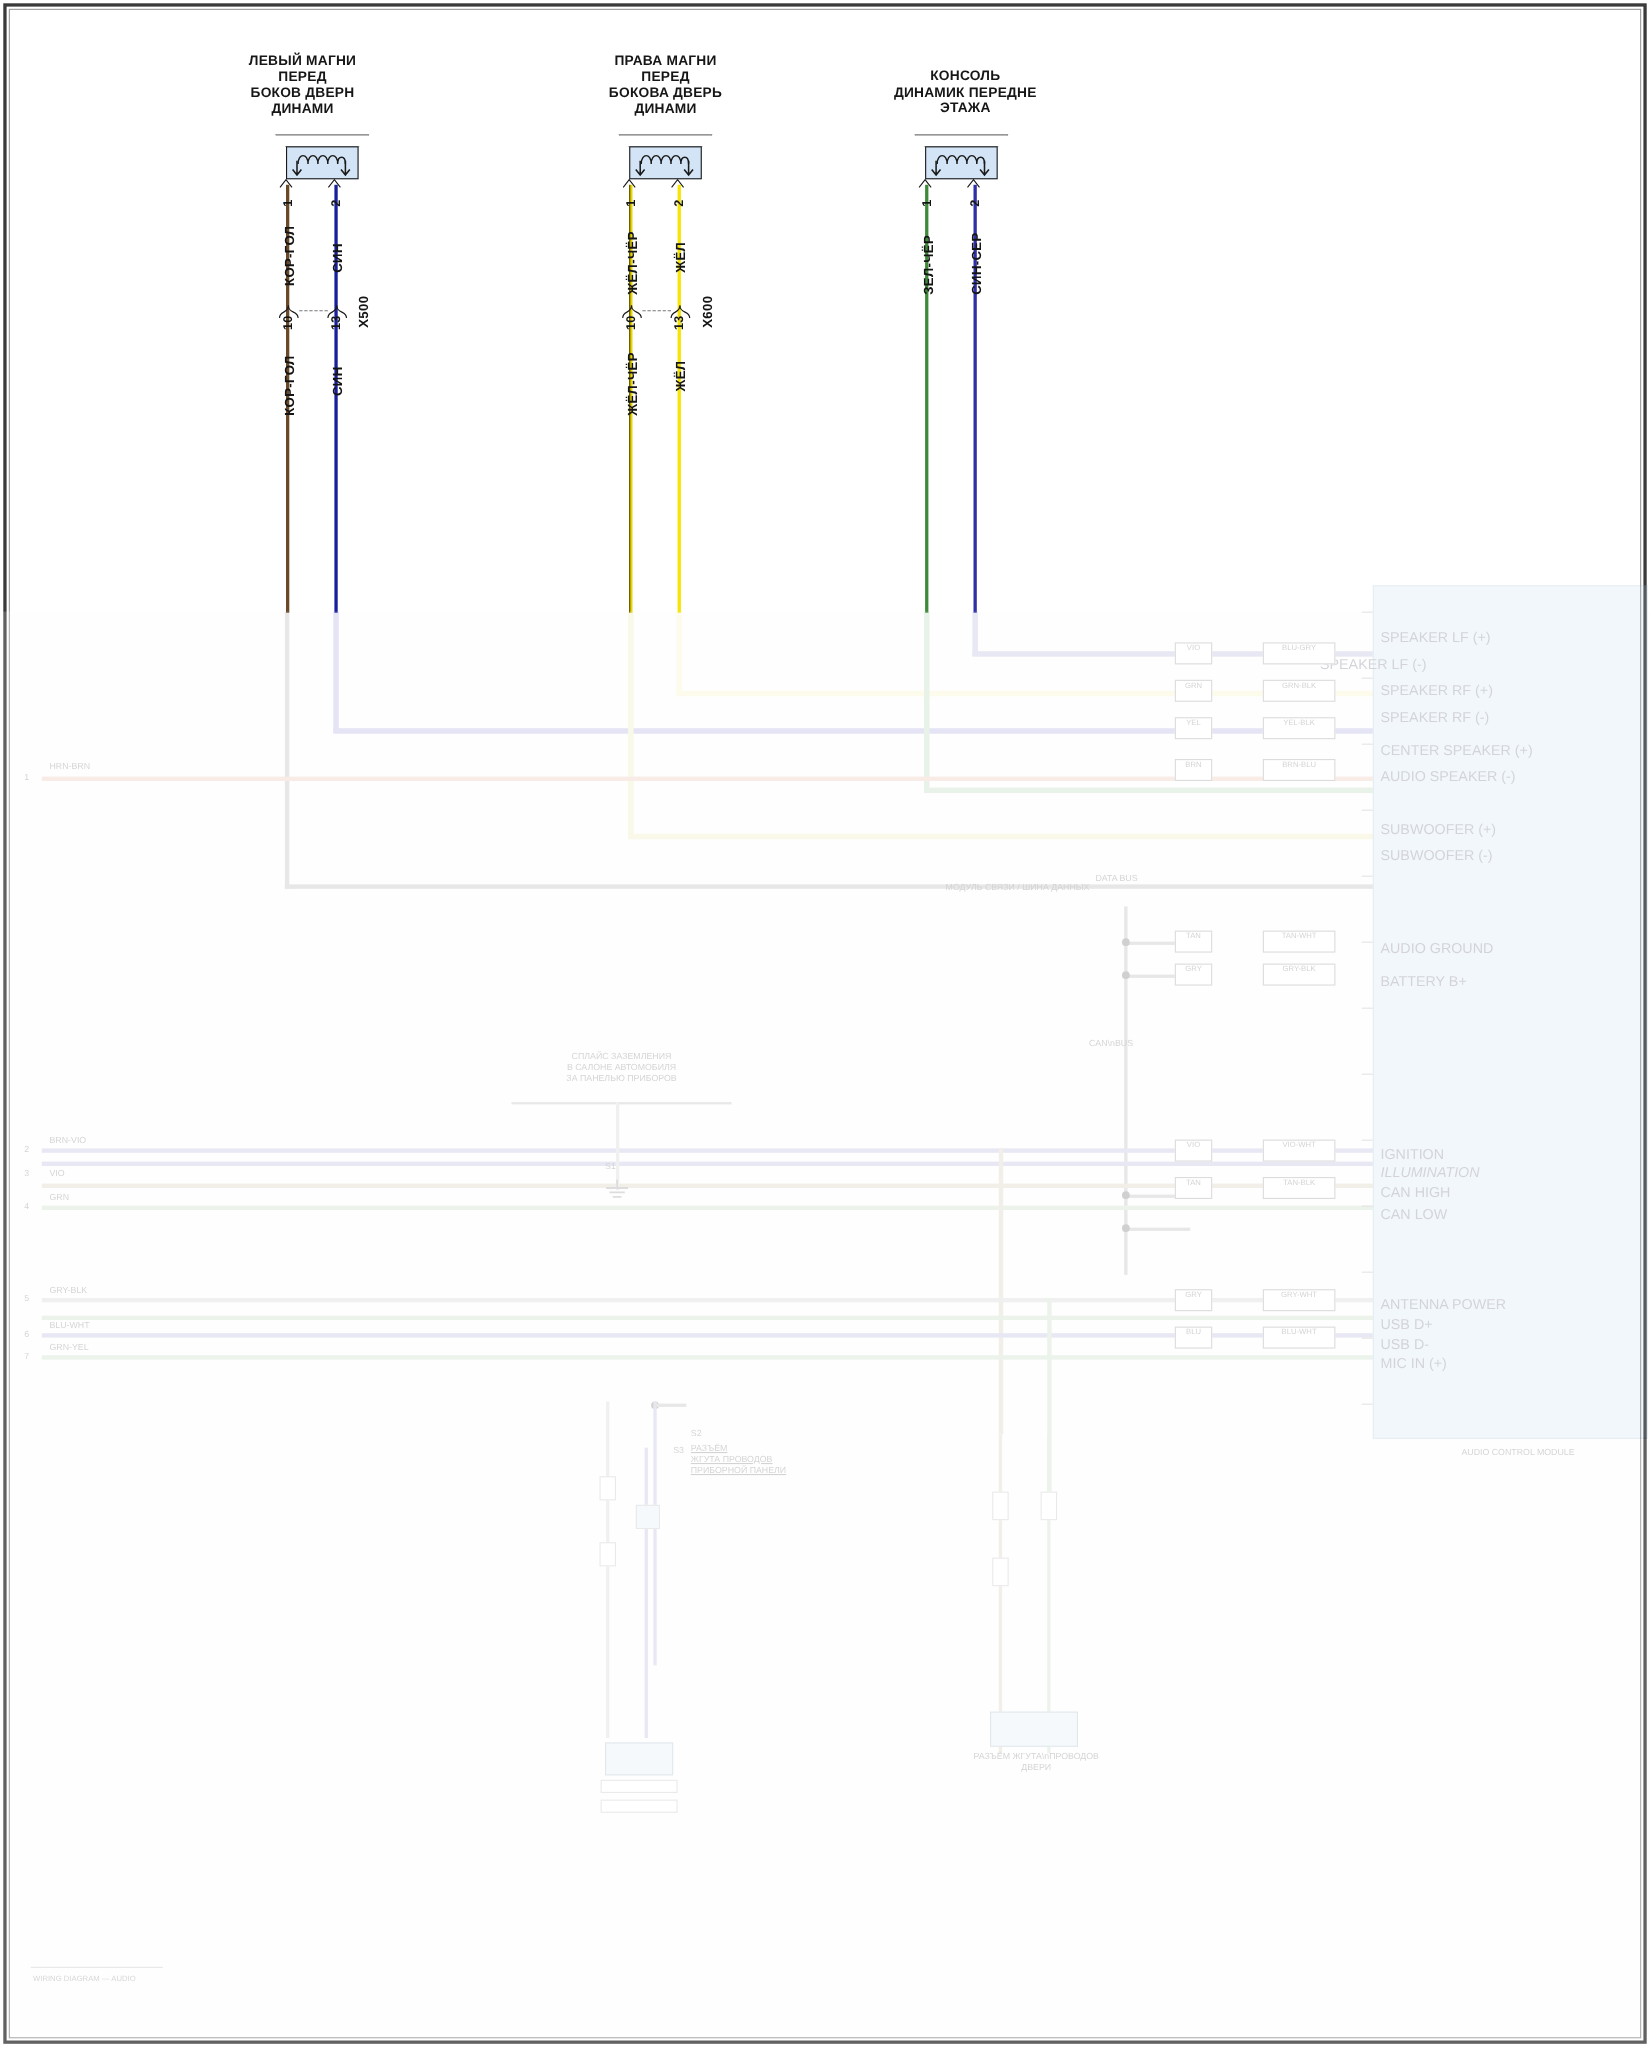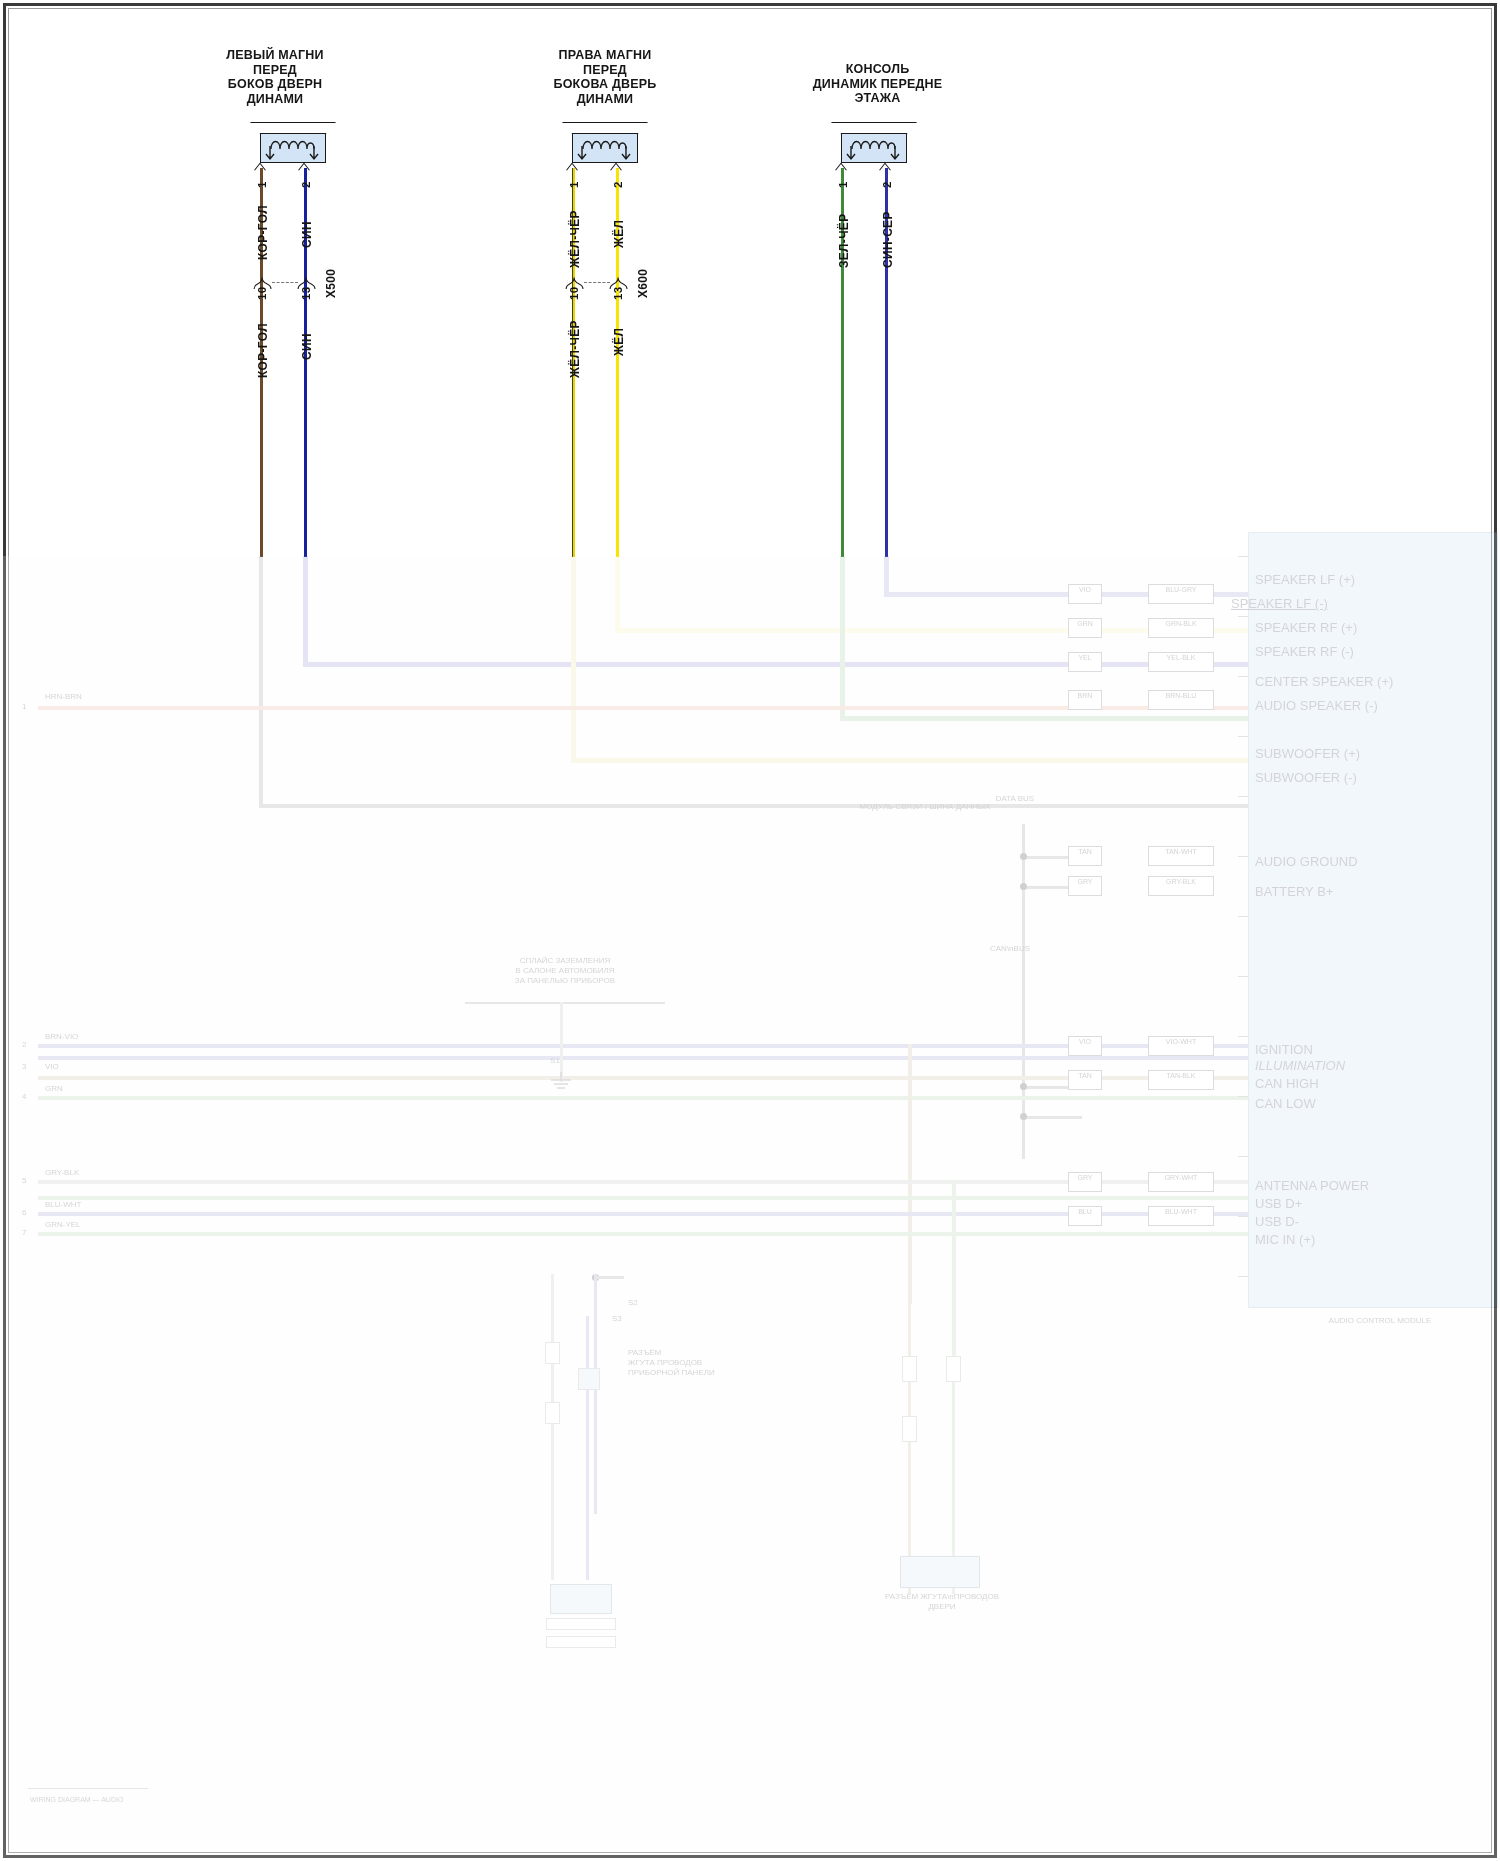--- a/index.html
+++ b/index.html
@@ -380,21 +380,21 @@
     <div class="fl" style="left:465px; top:446px; width:200px; height:2px; background:#8a8a8a;"></div>
     <div class="fl" style="left:560px; top:446px; width:3px; height:80px; background:#b9b9b9;"></div>
     <svg style="position:absolute;left:548px;top:516px;" width="26" height="20" viewBox="0 0 26 20">
       <path d="M13 0 L13 8 M3 8 L23 8 M6 12 L20 12 M9 16 L17 16" stroke="#5a5a5a" stroke-width="1.6" fill="none"></path>
     </svg>
     <div class="ftext c" style="left:520px; top:500px; width:70px;">S1</div>
 
     <div class="dot" style="left:592px; top:718px;"></div>
     <div class="fl" style="left:594px; top:718px; width:3px; height:240px; background:#8f8fd8;"></div>
     <div class="fl" style="left:594px; top:720px; width:30px; height:3px; background:#8a8a8a;"></div>
-    <div class="ftext" style="left:628px; top:792px; width:200px;">РАЗЪЁМ
+    <div class="ftext" style="left:628px; top:756px; width:200px;text-decoration:underline;">РАЗЪЁМ
 ЖГУТА ПРОВОДОВ
 ПРИБОРНОЙ ПАНЕЛИ</div>
     <div class="ftext" style="left:628px; top:742px;">S2</div>
 
     <div class="fl" style="left:551px; top:718px; width:3px; height:306px; background:#b9b9b9;"></div>
     <div class="fl" style="left:586px; top:760px; width:3px; height:264px; background:#8f8fd8;"></div>
     <div class="fl" style="left:908px; top:748px; width:3px; height:290px; background:#c2b089;"></div>
     <div class="fl" style="left:952px; top:748px; width:3px; height:290px; background:#9ec79a;"></div>
 
     <div class="fbox" style="left:545px; top:786px; width:15px; height:22px; border:1px solid #9a9a9a; background:#fff;"></div>
@@ -408,21 +408,21 @@
     <div class="fconn" style="left:550px; top:1028px; width:62px; height:30px;"></div>
     <div class="fbox" style="left:546px; top:1062px; width:70px; height:12px; border:1px solid #9a9a9a; background:#fff;"></div>
     <div class="fbox" style="left:546px; top:1080px; width:70px; height:12px; border:1px solid #9a9a9a; background:#fff;"></div>
 
     <div class="fconn" style="left:900px; top:1000px; width:80px; height:32px;"></div>
     <div class="ftext c" style="left:872px; top:1036px; width:140px;">РАЗЪЁМ ЖГУТА\nПРОВОДОВ ДВЕРИ</div>
 
     <div class="module" style="left:1248px; top:-24px; width:250px; height:776px;"></div>
 
     <div class="modrow" style="left:1255px; top:16px;">SPEAKER LF (+)</div>
-    <div class="modrow" style="left:1231px; top:40px;text-decoration:underline;">SPEAKER LF (-)</div>
+    <div class="modrow" style="left:1200px; top:40px;">SPEAKER LF (-)</div>
     <div class="modrow" style="left:1255px; top:64px;">SPEAKER RF (+)</div>
     <div class="modrow" style="left:1255px; top:88px;">SPEAKER RF (-)</div>
     <div class="modrow" style="left:1255px; top:118px;">CENTER SPEAKER (+)</div>
     <div class="modrow" style="left:1255px; top:142px;">AUDIO SPEAKER (-)</div>
     <div class="modrow" style="left:1255px; top:190px;">SUBWOOFER (+)</div>
     <div class="modrow" style="left:1255px; top:214px;">SUBWOOFER (-)</div>
     <div class="modrow" style="left:1255px; top:298px;">AUDIO GROUND</div>
     <div class="modrow" style="left:1255px; top:328px;">BATTERY B+</div>
     <div class="modrow" style="left:1255px; top:486px;">IGNITION</div>
     <div class="modrow" style="left:1255px; top:502px;font-style:italic;">ILLUMINATION</div>

